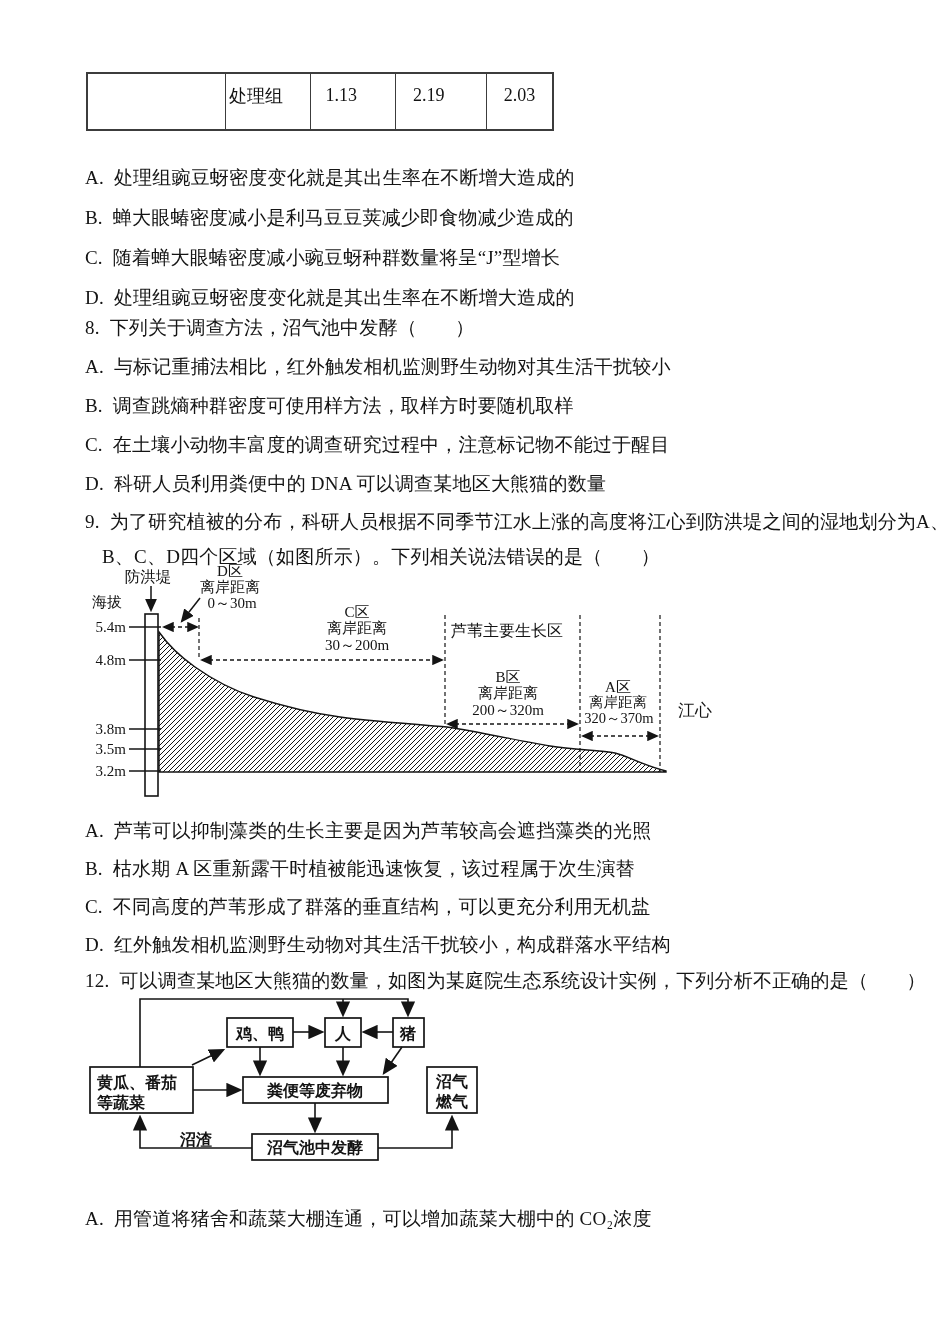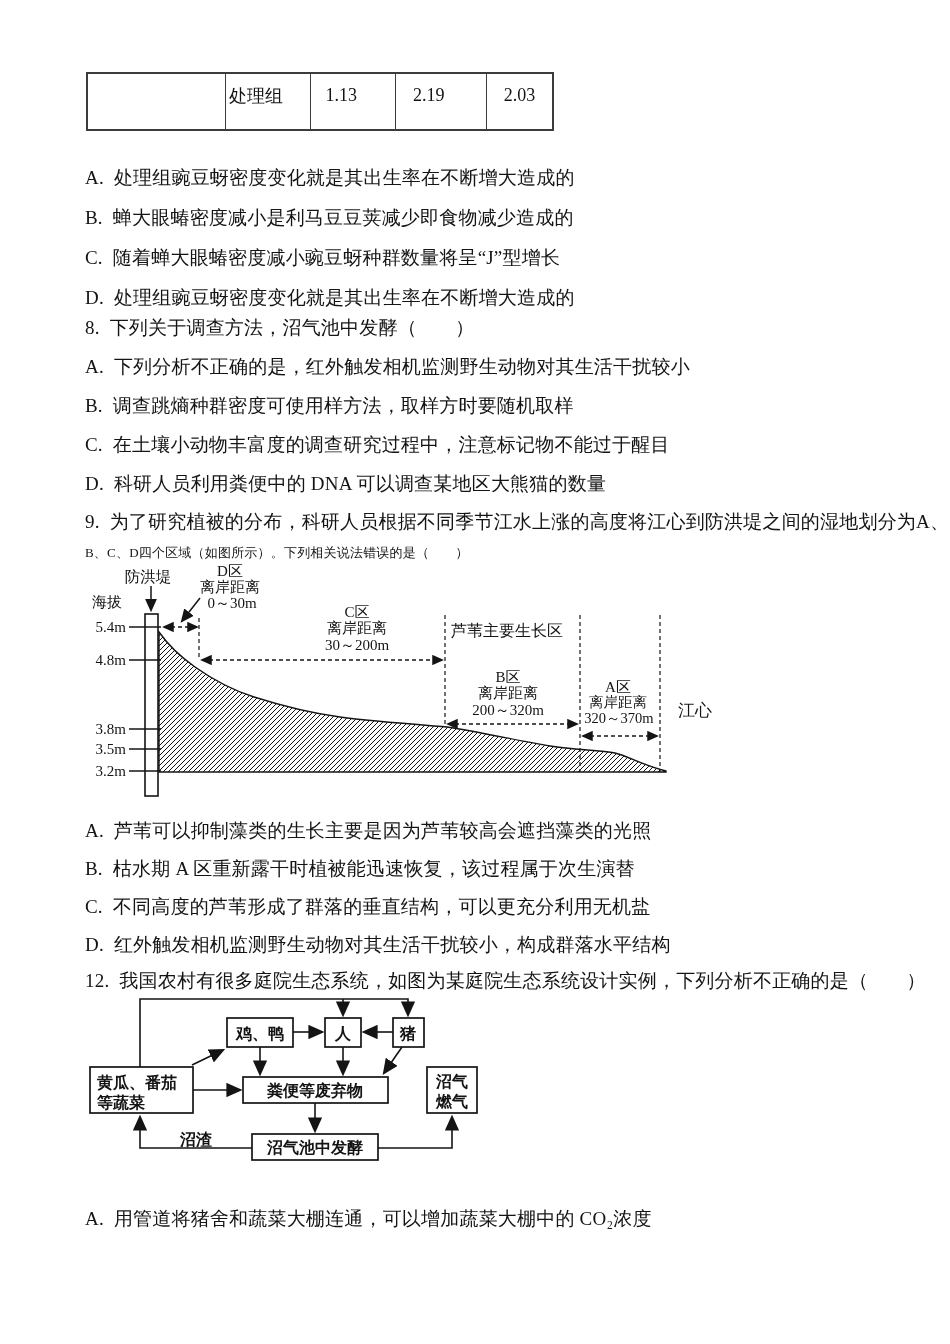--- a/index.html
+++ b/index.html
@@ -3,21 +3,21 @@
 <meta charset="utf-8">
 <style>
   html,body{margin:0;padding:0;}
   body{
     width:950px;height:1344px;background:#ffffff;position:relative;
     font-family:"Liberation Serif","DejaVu Serif",serif;color:#141414;
     overflow:hidden;
   }
   .tline{position:absolute;left:85px;font-size:19px;white-space:nowrap;letter-spacing:0.2px;}
   .tline .lbl{display:inline-block;margin-right:10px;}
-  .cont{position:absolute;left:85px;font-size:13px;white-space:nowrap;letter-spacing:0.2px;}
+  .cont{position:absolute;left:102px;font-size:19px;white-space:nowrap;letter-spacing:0.2px;}
   
   .frag-table{
     position:absolute;left:86px;top:72px;height:59px;width:468px;
     display:flex;border:2px solid #3c3c3c;box-sizing:border-box;background:#fff;
   }
   .frag-table .cell{
     box-sizing:border-box;border-left:1px solid #3c3c3c;
     display:flex;align-items:center;justify-content:center;
     font-size:18px;padding-bottom:12px;margin-left:24px;
   }
@@ -35,21 +35,21 @@
   <div class="cell" style="width:91px">2.19</div>
   <div class="cell" style="width:90px">2.03</div>
 </div>
 
 <div class="tline" style="top:165px"><span class="lbl">A.</span><span>处理组豌豆蚜密度变化就是其出生率在不断增大造成的</span></div>
 <div class="tline" style="top:205px"><span class="lbl">B.</span><span>蝉大眼蝽密度减小是利马豆豆荚减少即食物减少造成的</span></div>
 <div class="tline" style="top:245px"><span class="lbl">C.</span><span>随着蝉大眼蝽密度减小豌豆蚜种群数量将呈“J”型增长</span></div>
 <div class="tline" style="top:285px"><span class="lbl">D.</span><span>处理组豌豆蚜密度变化就是其出生率在不断增大造成的</span></div>
 
 <div class="tline" style="top:315px"><span class="lbl">8.</span><span>下列关于调查方法，沼气池中发酵（　　）</span></div>
-<div class="tline" style="top:354px"><span class="lbl">A.</span><span>下列分析不正确的是，红外触发相机监测野生动物对其生活干扰较小</span></div>
+<div class="tline" style="top:354px"><span class="lbl">A.</span><span>与标记重捕法相比，红外触发相机监测野生动物对其生活干扰较小</span></div>
 <div class="tline" style="top:393px"><span class="lbl">B.</span><span>调查跳熵种群密度可使用样方法，取样方时要随机取样</span></div>
 <div class="tline" style="top:432px"><span class="lbl">C.</span><span>在土壤小动物丰富度的调查研究过程中，注意标记物不能过于醒目</span></div>
 <div class="tline" style="top:471px"><span class="lbl">D.</span><span>科研人员利用粪便中的 DNA 可以调查某地区大熊猫的数量</span></div>
 
 <div class="tline" style="top:509px"><span class="lbl">9.</span><span>为了研究植被的分布，科研人员根据不同季节江水上涨的高度将江心到防洪堤之间的湿地划分为A、</span></div>
 <div class="cont" style="top:544px">B、C、D四个区域（如图所示）。下列相关说法错误的是（　　）</div>
 
 <svg class="figsvg" style="left:80px;top:560px" width="640" height="250" viewBox="0 0 640 250">
   <defs>
     <marker id="mA" markerWidth="9" markerHeight="8" refX="7.5" refY="4" orient="auto-start-reverse">
@@ -122,21 +122,21 @@
   </g>
 
   <text x="598" y="156" font-size="17">江心</text>
 </svg>
 
 <div class="tline" style="top:818px"><span class="lbl">A.</span><span>芦苇可以抑制藻类的生长主要是因为芦苇较高会遮挡藻类的光照</span></div>
 <div class="tline" style="top:856px"><span class="lbl">B.</span><span>枯水期 A 区重新露干时植被能迅速恢复，该过程属于次生演替</span></div>
 <div class="tline" style="top:894px"><span class="lbl">C.</span><span>不同高度的芦苇形成了群落的垂直结构，可以更充分利用无机盐</span></div>
 <div class="tline" style="top:932px"><span class="lbl">D.</span><span>红外触发相机监测野生动物对其生活干扰较小，构成群落水平结构</span></div>
 
-<div class="tline" style="top:968px"><span class="lbl">12.</span><span>我国农村有很多庭院生态系统，如图为某庭院生态系统设计实例，下列分析不正确的是（　　）</span></div>
+<div class="tline" style="top:968px"><span class="lbl">12.</span><span>可以调查某地区大熊猫的数量，如图为某庭院生态系统设计实例，下列分析不正确的是（　　）</span></div>
 
 <svg class="figsvg" style="left:80px;top:990px" width="420" height="190" viewBox="0 0 420 190">
   <defs>
     <marker id="mB" markerWidth="10" markerHeight="9" refX="8.5" refY="4.5" orient="auto">
       <path d="M0,0 L10,4.5 L0,9 z" fill="#141414"></path>
     </marker>
   </defs>
 
   <g fill="#ffffff" stroke="#141414" stroke-width="1.7">
     <rect x="10" y="77" width="103" height="46"></rect>

